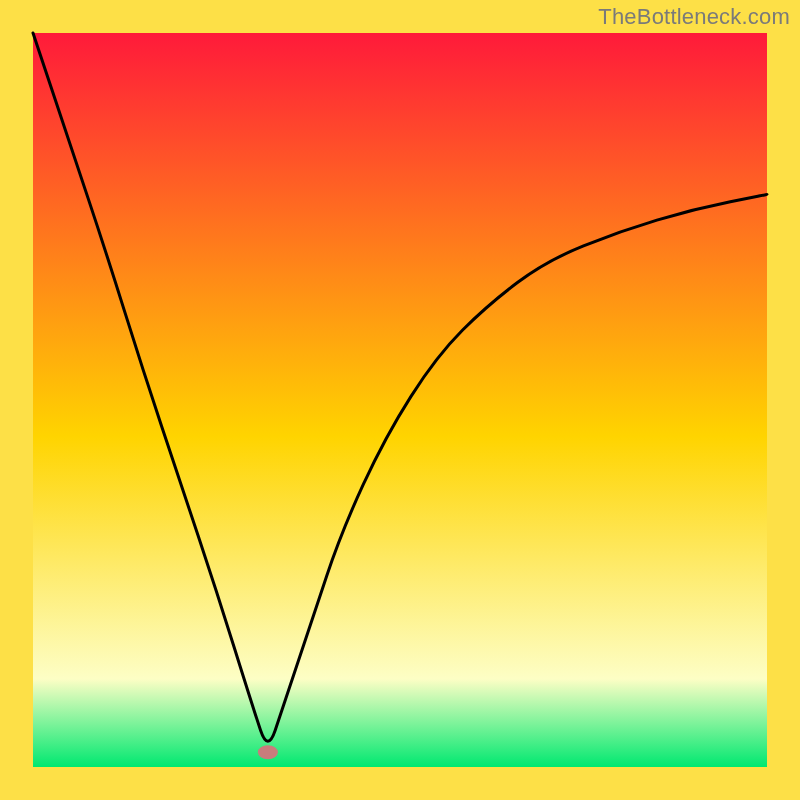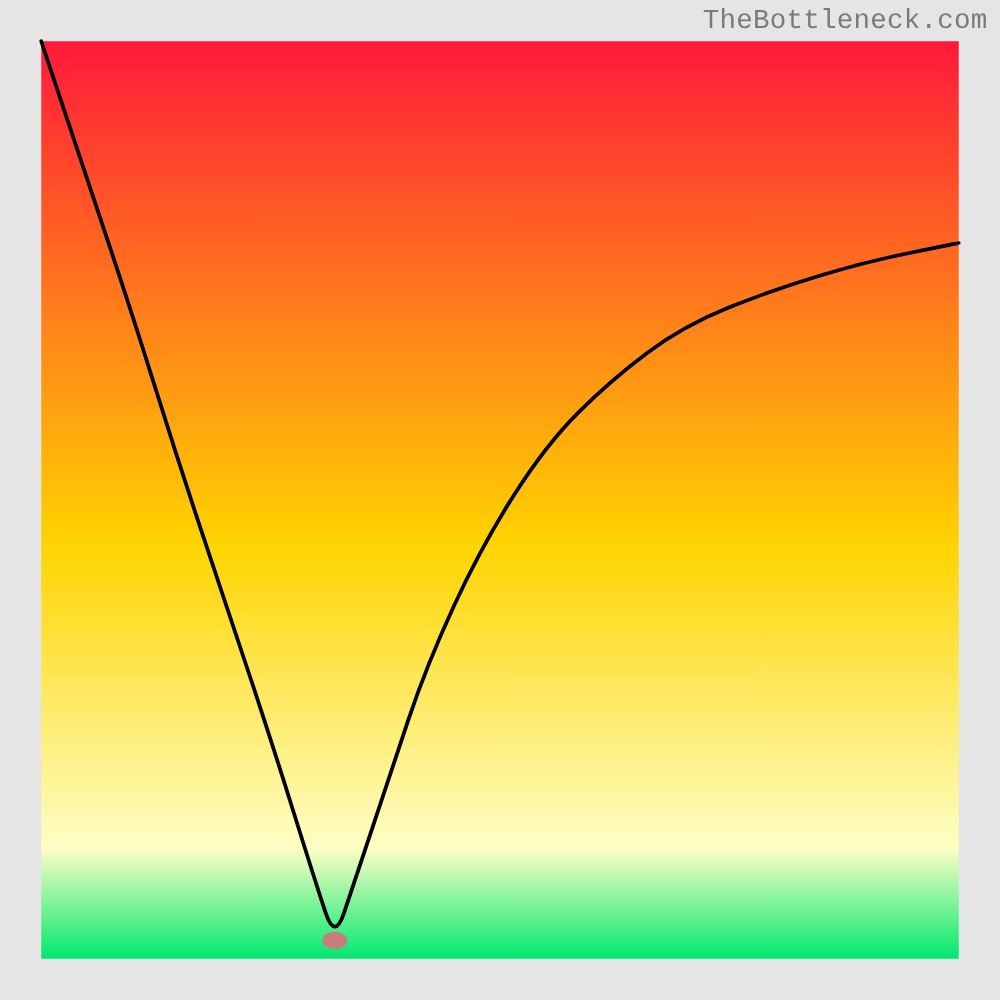--- a/index.html
+++ b/index.html
@@ -8,22 +8,21 @@
     width: 800px;
     height: 800px;
     background: #000;
     overflow: hidden;
     font-family: Arial, Helvetica, sans-serif;
   }
   .frame {
     position: relative;
     width: 800px;
     height: 800px;
-    background: #e5e5e5;
-    font-family: Liberation Mono, monospace;
+    background: #fde047;
   }
   .watermark {
     position: absolute;
     top: 4px;
     right: 10px;
     color: #7a7a7a;
     font-size: 22px;
     font-weight: 500;
     letter-spacing: 0.2px;
     z-index: 30;

